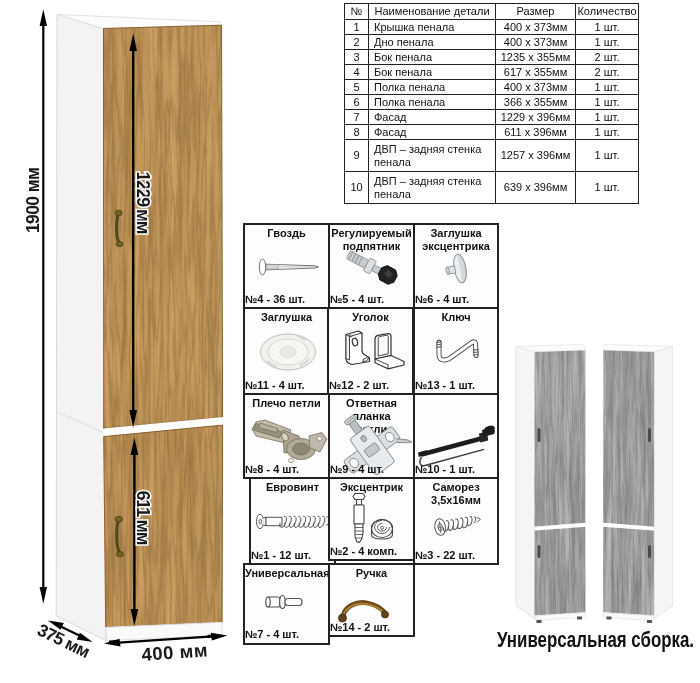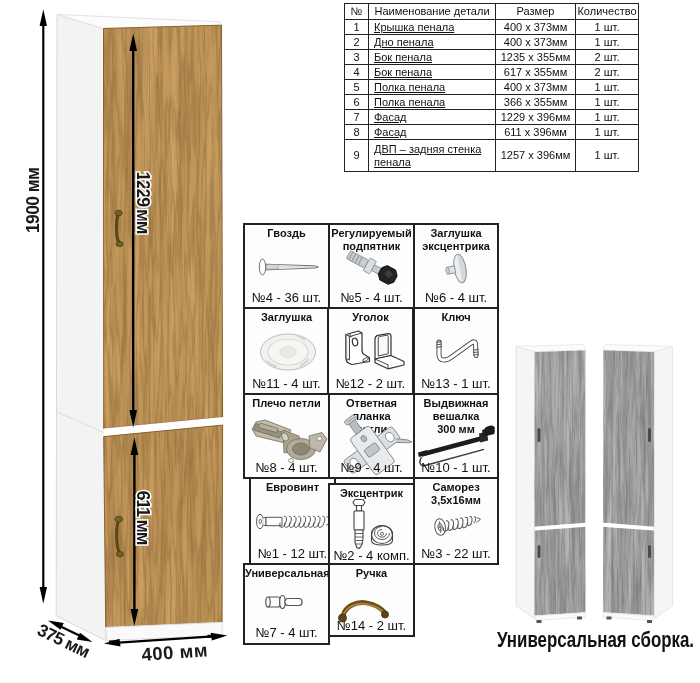--- a/index.html
+++ b/index.html
@@ -1,27 +1,27 @@
 <!DOCTYPE html>
 <html><head>
 <meta charset="utf-8">
 <style>
   html,body{margin:0;padding:0;background:#fff;}
   #page{-webkit-font-smoothing:antialiased;will-change:transform;position:relative;width:700px;height:683px;background:#fff;overflow:hidden;
         font-family:"Liberation Sans", sans-serif;}
   table.parts{position:absolute;left:344px;top:3px;border-collapse:collapse;
       font-size:11px;color:#111;table-layout:fixed;width:287px;}
   table.parts td{border:1px solid #222;padding:0 1px;text-align:center;vertical-align:middle;line-height:1.14;overflow:hidden;}
-  table.parts td.nm{text-align:left;padding-left:5px;text-decoration:underline;}
+  table.parts td.nm{text-align:left;padding-left:5px;}
   #grid{position:absolute;left:243px;top:223px;}
   .cell{position:absolute;border:2px solid #222;background:#fdfdfd;box-sizing:border-box;}
   .cell .t{position:absolute;top:2px;left:0;width:100%;text-align:center;
      font-weight:bold;font-size:11px;line-height:1.2;color:#111;}
-  .cell .q{position:absolute;bottom:2.5px;left:0;width:100%;text-align:center;
-     font-weight:normal;font-size:13px;color:#111;}
+  .cell .q{position:absolute;bottom:2.5px;left:0;width:100%;text-align:left;
+     font-weight:bold;font-size:11px;color:#111;}
   .cell svg.ic{position:absolute;left:0;top:0;}
 </style>
 </head>
 <body>
 <div id="page">
 
 <svg width="700" height="683" viewBox="0 0 700 683" style="position:absolute;left:0;top:0">
 <defs>
   <filter id="oak" x="-5%" y="-2%" width="110%" height="104%">
     <feTurbulence type="fractalNoise" baseFrequency="0.09 0.005" numOctaves="5" seed="19" result="n"></feTurbulence>
@@ -246,20 +246,26 @@
           <td class="nm">Фасад</td>
           <td>611 х 396мм</td>
           <td>1 шт.</td>
         </tr>
   <tr style="height:32px">
           <td>9</td>
           <td class="nm">ДВП – задняя стенка пенала</td>
           <td>1257 х 396мм</td>
           <td>1 шт.</td>
         </tr>
+  <tr style="height:32px">
+          <td>10</td>
+          <td class="nm">ДВП – задняя стенка пенала</td>
+          <td>639 х 396мм</td>
+          <td>1 шт.</td>
+        </tr>
 </tbody>
     </table>
 
 <div id="grid">
 
   <div class="cell" style="left:0px;top:0px;width:87px;height:86px">
     <div class="t">Гвоздь</div>
     <svg class="ic" width="83" height="82" viewBox="0 0 83 82">
       <g stroke="#666" fill="#fff" stroke-width="0.9">
         <ellipse cx="17.5" cy="42" rx="3.2" ry="8"></ellipse>
@@ -378,21 +384,20 @@
         <ellipse cx="42" cy="41" rx="2.6" ry="3.2" fill="#b5babd"></ellipse>
         <rect x="38.5" y="20" width="7.5" height="13" fill="#b9bec1"></rect>
         <rect x="36" y="15.5" width="12.5" height="5" rx="2" fill="#cfd3d6"></rect>
         <line x1="38" y1="18" x2="47" y2="18" stroke="#82878b" stroke-width="0.8"></line>
         <path d="M68,60 l9,8 2,4 -4,-2 -9,-7" fill="#c9cdd0"></path>
       </g>
     </svg>
     <div class="q">№9 - 4 шт.</div>
   </div>
   <div class="cell" style="left:170px;top:170px;width:86px;height:86px">
-    <div class="t">Выдвижная<br>вешалка<br>300 мм</div>
     <svg class="ic" width="83" height="82" viewBox="0 0 83 82">
       <path d="M6.5,62 q-4,7 1.5,9 l3,-0.8 58,-15.8" fill="none" stroke="#3a3a3a" stroke-width="1.5"></path>
       <line x1="6.5" y1="59.5" x2="70" y2="42.5" stroke="#1c1c1c" stroke-width="4.6"></line>
       <path d="M3,57.5 l9,-2.4 0.8,4.4 -9,2.4 z" fill="#1c1c1c"></path>
       <path d="M64,38.5 l8,-2 1.2,9 -8,2 z" fill="#262626"></path>
       <path d="M67,35 l10,-2.5 3,3 -0.8,3.5 -11,2.7 z" fill="#1c1c1c"></path>
       <ellipse cx="74.5" cy="34" rx="5.5" ry="3.2" fill="#1c1c1c" transform="rotate(-14 74.5 34)"></ellipse>
     </svg>
     <div class="q">№10 - 1 шт.</div>
   </div>
@@ -412,21 +417,21 @@
         <path d="M52.2,37.2 q3.4,0 2.2,5 q-1.3,5.6 -4.3,6.2 q-3,0.4 -1.8,-4.6"></path>
         <path d="M57,37.2 q3.4,0 2.2,5 q-1.3,5.6 -4.3,6.2 q-3,0.4 -1.8,-4.6"></path>
         <path d="M61.8,37.2 q3.4,0 2.2,5 q-1.3,5.6 -4.3,6.2 q-3,0.4 -1.8,-4.6"></path>
         <path d="M66.6,37.2 q3.4,0 2.2,5 q-1.3,5.6 -4.3,6.2 q-3,0.4 -1.8,-4.6"></path>
         <path d="M71.4,37.2 q3.4,0 2.2,5 q-1.3,5.6 -4.3,6.2 q-3,0.4 -1.8,-4.6"></path>
         <path d="M75.5,37.6 q3.6,0.4 3.4,4 q-0.2,3.8 -3.6,4.6"></path>
       </g>
     </svg>
     <div class="q">№1 - 12 шт.</div>
   </div>
-  <div class="cell" style="left:85px;top:260px;width:87px;height:84px">
+  <div class="cell" style="left:85px;top:254px;width:87px;height:84px">
     <div class="t">Эксцентрик</div>
     <svg class="ic" width="83" height="82" viewBox="0 0 83 82">
       <g fill="#fff" stroke="#444" stroke-width="1.1">
         <path d="M25,14.5 l8,0 2,3 -2,3 -8,0 -2,-3 z"></path>
         <path d="M26.5,20.5 h5 v5.5 h-5 z"></path>
         <rect x="24" y="26" width="10" height="19" rx="0.8"></rect>
         <path d="M25,45 h8 v9 l-1.2,6 -2.5,3.5 -2.5,-1 -1.8,-5 z"></path>
         <line x1="25" y1="48.5" x2="33" y2="48.5" stroke-width="0.8"></line>
         <line x1="25" y1="52" x2="33" y2="52" stroke-width="0.8"></line>
         <line x1="25.3" y1="55.5" x2="32.7" y2="55.5" stroke-width="0.8"></line>

